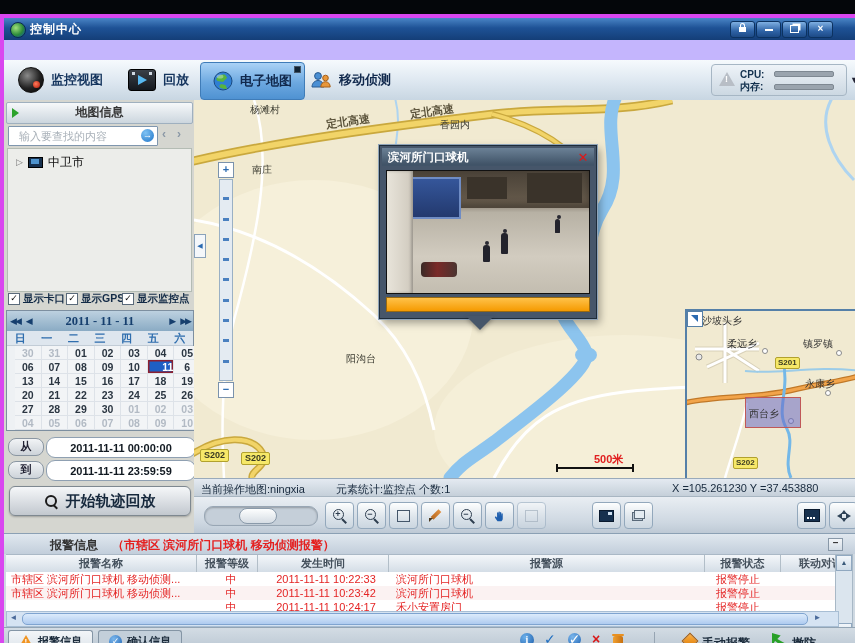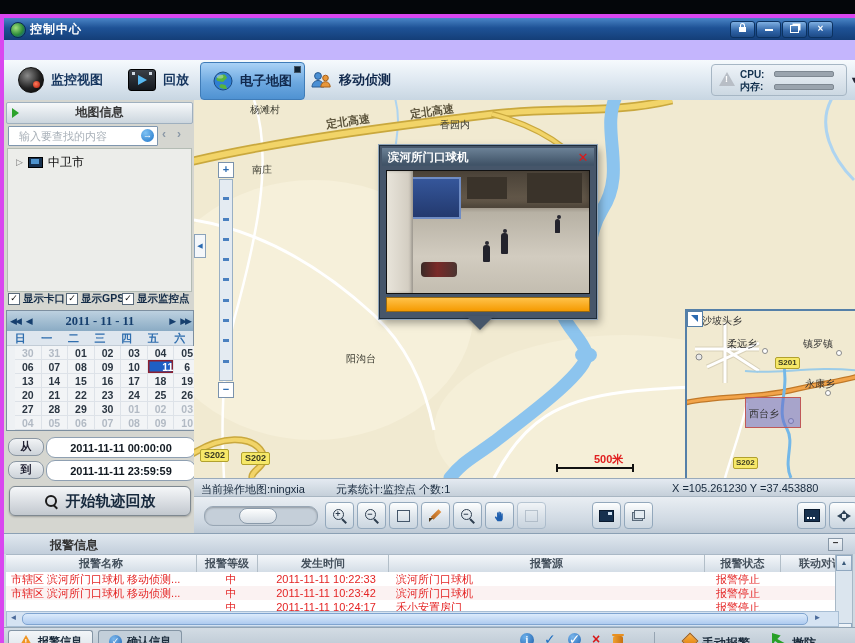--- a/index.html
+++ b/index.html
@@ -539,20 +539,21 @@
       <span class="i-expand">
             <i class="up"></i>
             <i class="down"></i>
           </span>
     </div>
   </div>
 
   <div id="alarm">
     <div id="alarm-title">
       <span id="alarm-title-label">报警信息</span>
+      <span id="alarm-subtitle">（市辖区 滨河所门口球机 移动侦测报警）</span>
       <span id="panel-min">–</span>
     </div>
     <div id="alarm-thead">
           <span class="th" style="width: 190px;">报警名称</span>
           <span class="th" style="width: 60px;">报警等级</span>
           <span class="th" style="width: 130px;">发生时间</span>
           <span class="th" style="width: 315px;">报警源</span>
           <span class="th" style="width: 75px;">报警状态</span>
           <span class="th" style="width: 80px;">联动对讲</span>
         </div>

